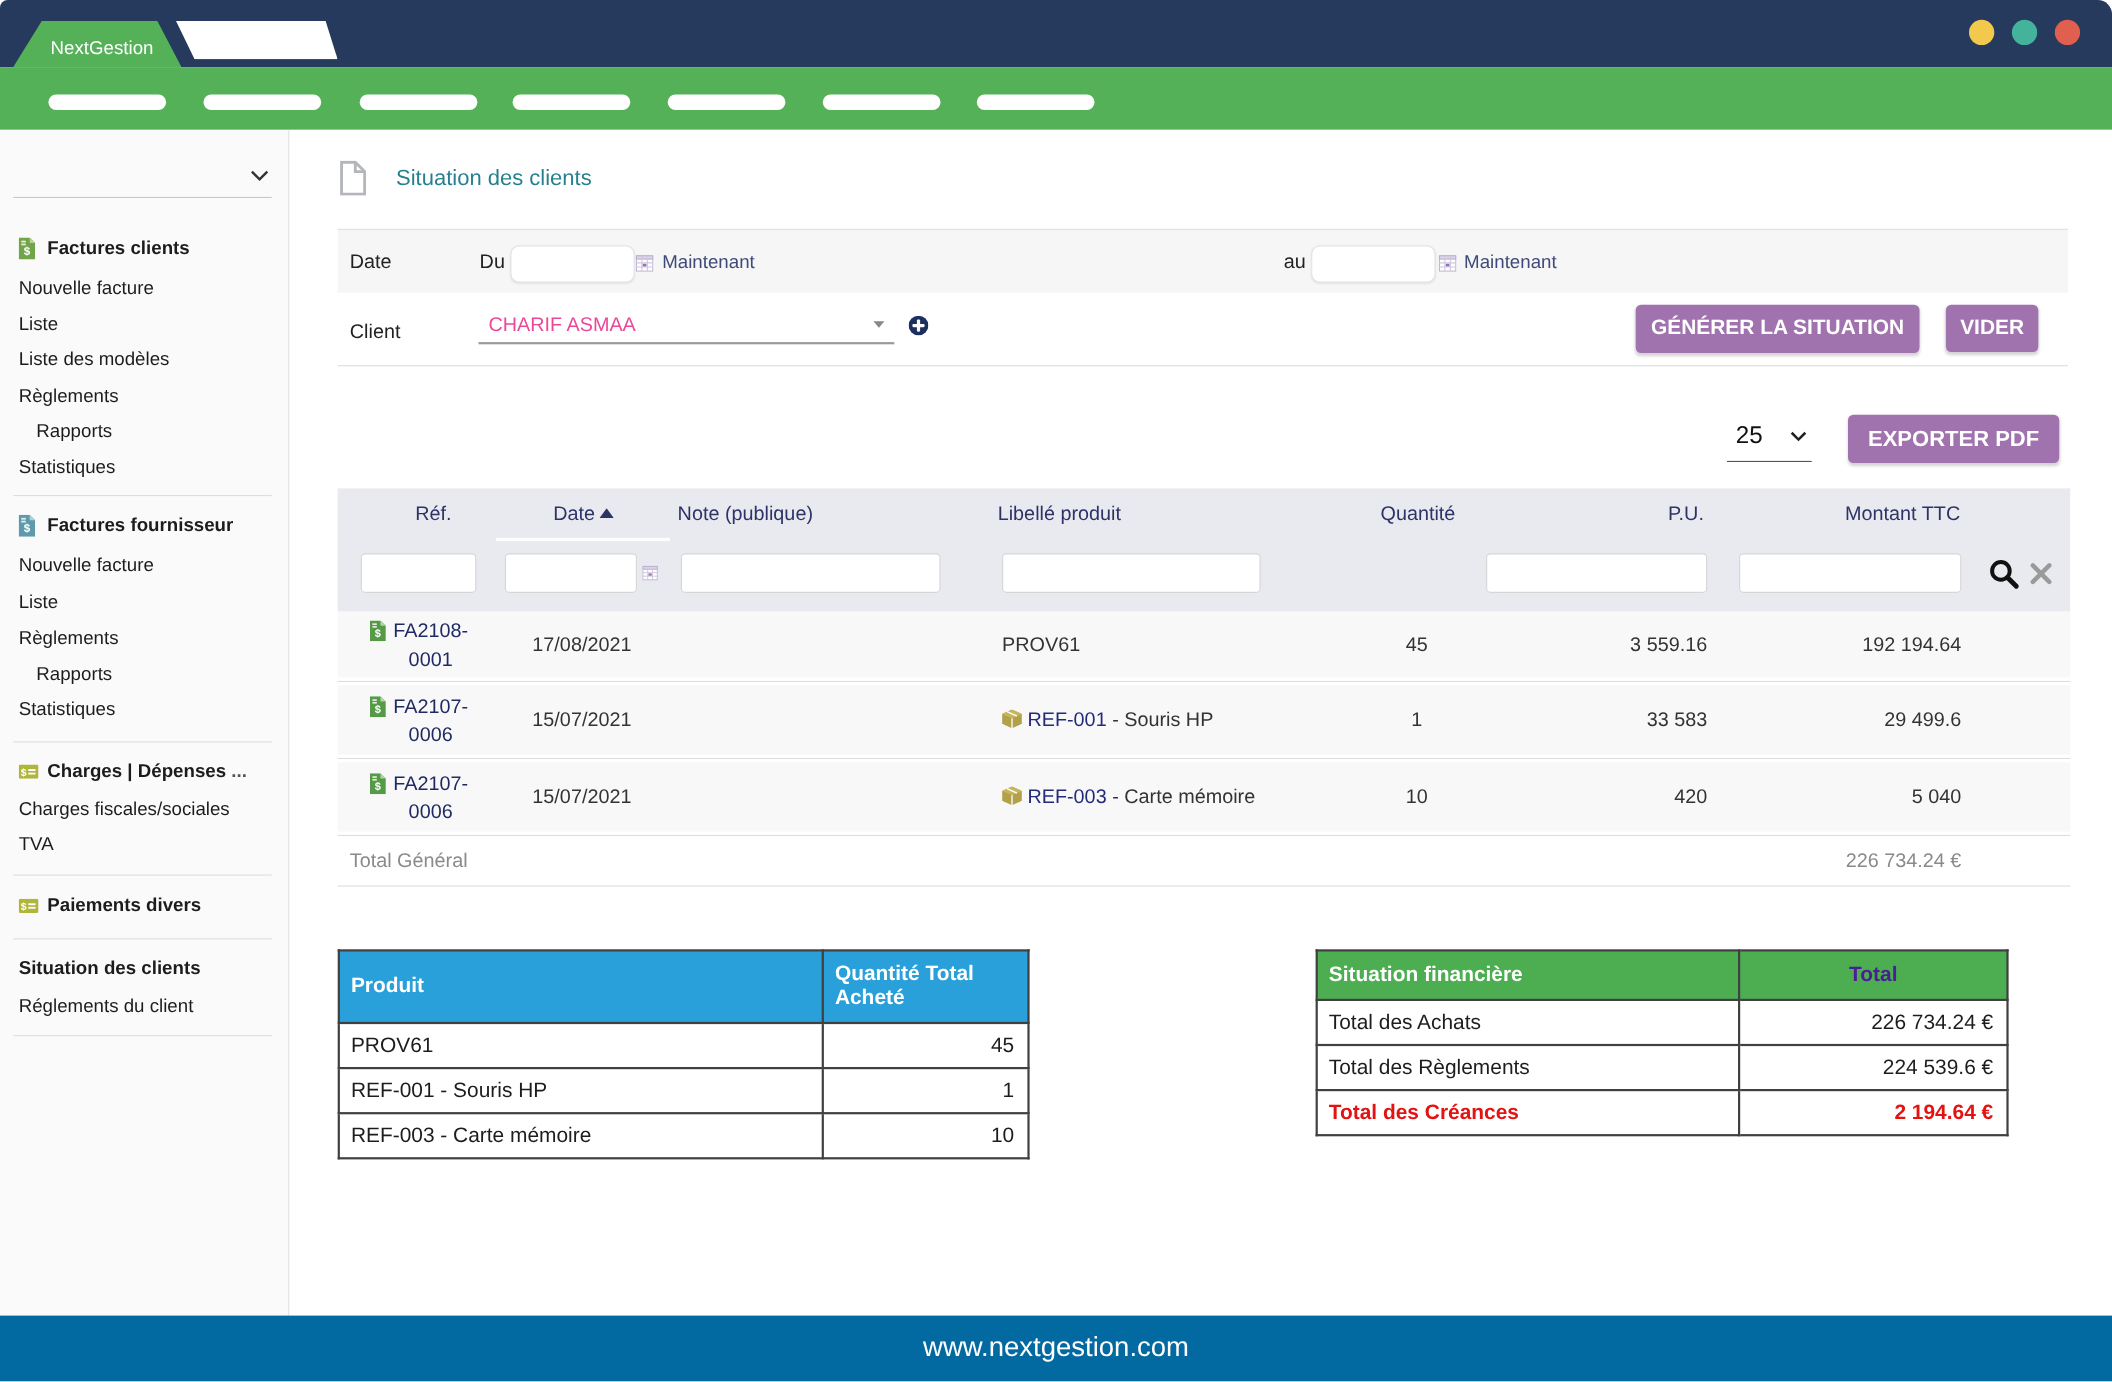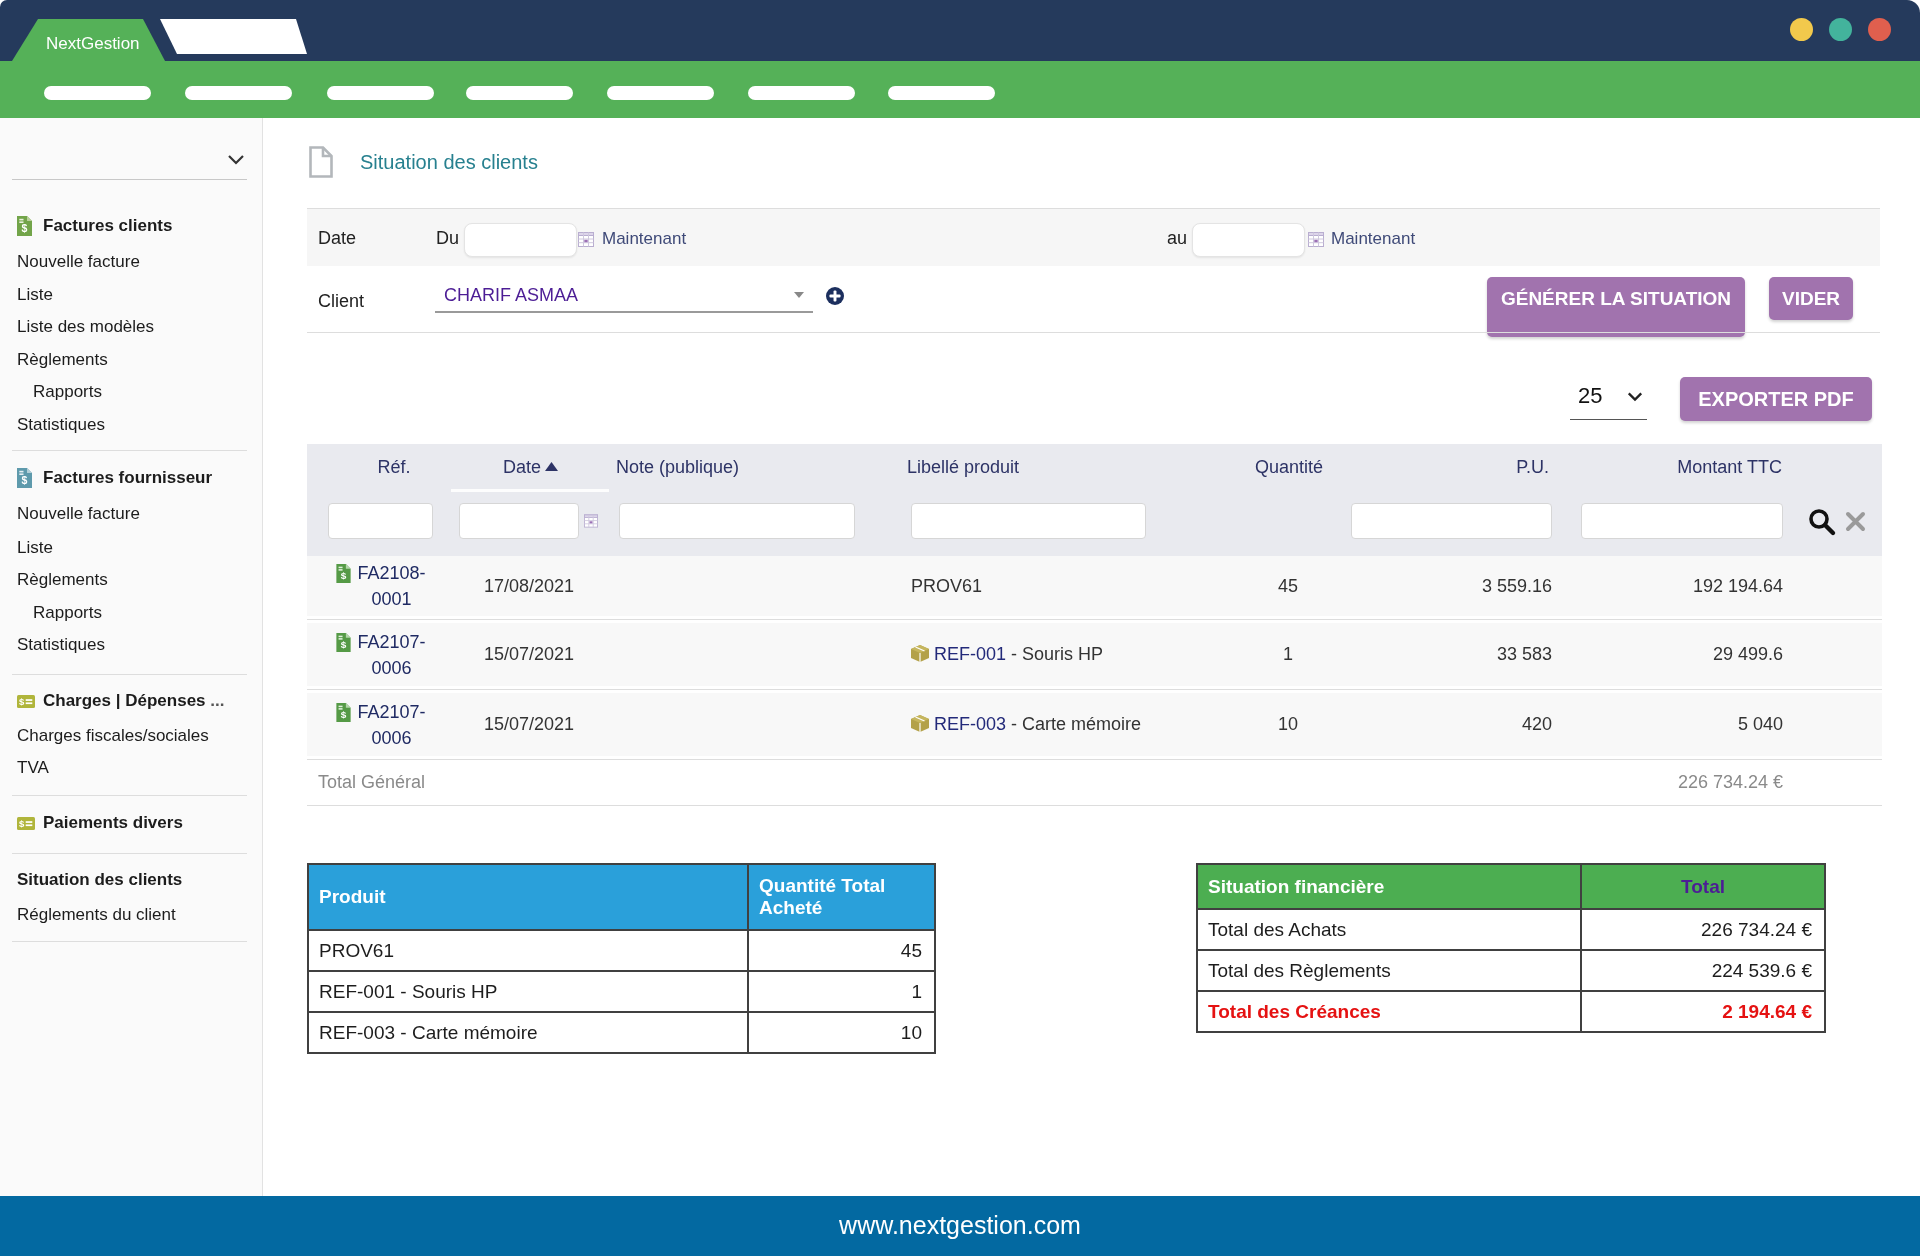--- a/index.html
+++ b/index.html
@@ -135,29 +135,29 @@
 <div class="t" style="left:1167px; top:228px; font-size:18px; color:#222;">au</div>
 <div class="abs" style="left:1192px; top:223px; width:113px; height:34px; background:#fff; border:1px solid #e4e4e4; border-radius:8px; box-shadow:0 1px 2px rgba(0,0,0,0.08);"></div>
 <svg class="abs" style="left:1308px; top:232px" width="16" height="15" viewBox="0 0 16 15">
       <rect x="0.5" y="0.5" width="15" height="14" fill="#fff" stroke="#b9aed0"></rect>
       <rect x="0.5" y="0.5" width="15" height="3" fill="#ddd5ea" stroke="#b9aed0"></rect>
       <path d="M5.5 .5 V14.5 M10.5 .5 V14.5 M.5 7 H15.5 M.5 10.7 H15.5" stroke="#cfc8de" stroke-width="1"></path>
       <rect x="6.3" y="7.8" width="3.4" height="2.4" fill="#9b6fb5"></rect>
     </svg>
 <div class="t" style="left:1331px; top:229px; font-size:17px; color:#3f4a78;">Maintenant</div>
 <div class="t" style="left:318px; top:291px; font-size:18px; color:#222;">Client</div>
-<div class="t" style="left:444px; top:285px; font-size:18px; color:#4c1d95;">CHARIF ASMAA</div>
+<div class="t" style="left:444px; top:285px; font-size:18px; color:#ec4899;">CHARIF ASMAA</div>
 <div class="hr" style="left:435px; top:311px; width:378px; border-top:2px solid #9a9a9a;"></div>
 <div class="caret-d" style="left:794px; top:292px;"></div>
 <svg class="abs" style="left:826px; top:287px" width="18" height="18" viewBox="0 0 21 21">
       <circle cx="10.5" cy="10.5" r="10.5" fill="#1c2f5e"></circle>
       <rect x="4" y="8.8" width="13" height="3.4" rx="1.2" fill="#fff"></rect>
       <rect x="8.8" y="4" width="3.4" height="13" rx="1.2" fill="#fff"></rect>
     </svg>
-<div class="btn" style="left:1487px; top:277px; width:258px; height:60px; line-height:43px; font-size:19px;">GÉNÉRER LA SITUATION</div>
+<div class="btn" style="left:1487px; top:277px; width:258px; height:44px; line-height:43px; font-size:19px;">GÉNÉRER LA SITUATION</div>
 <div class="btn" style="left:1769px; top:277px; width:84px; height:43px; line-height:43px; font-size:19px;">VIDER</div>
 <div class="hr" style="left:307px; top:332px; width:1573px;"></div>
 <div class="t" style="left:1578px; top:383px; font-size:22px; color:#111;">25</div>
 <svg class="abs" style="left:1627px; top:391px" width="16" height="11" viewBox="0 0 18 11">
       <path d="M2 2 L9 9 L16 2" fill="none" stroke="#222" stroke-width="2.6"></path>
     </svg>
 <div class="hr" style="left:1570px; top:419px; width:77px; border-color:#555;"></div>
 <div class="btn" style="left:1680px; top:377px; width:192px; height:44px; line-height:44px; font-size:20px;">EXPORTER PDF</div>
 
 <div class="abs" style="left:307px; top:444px; width:1575px; height:112px; background:#e9eaef;"></div>

